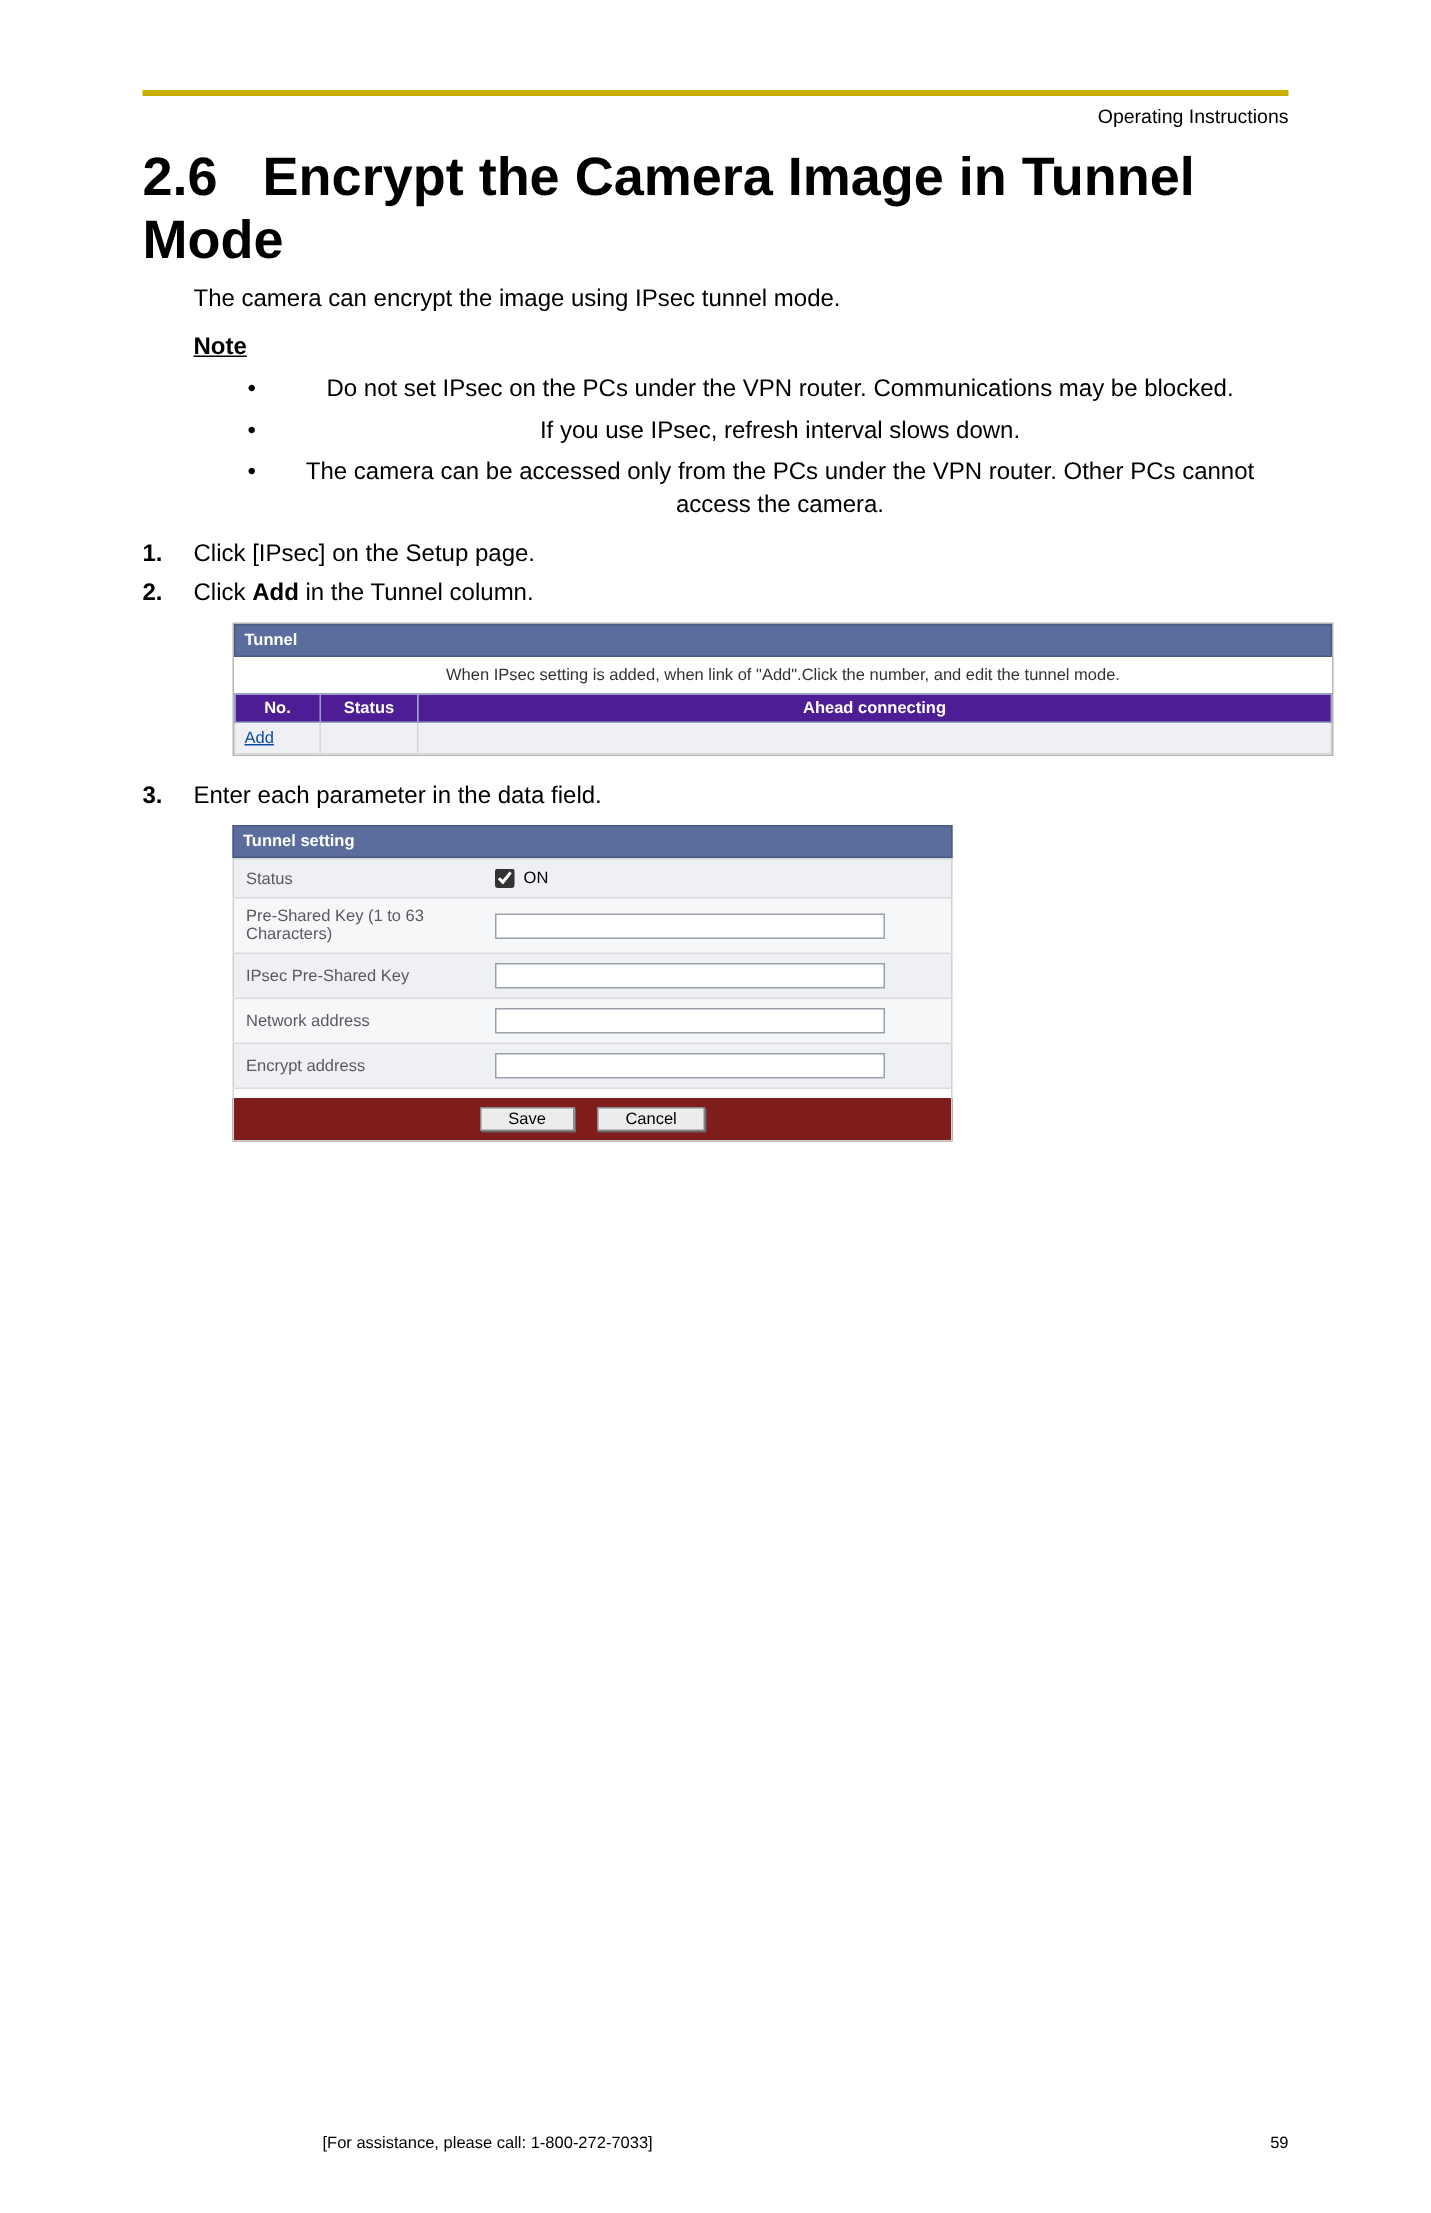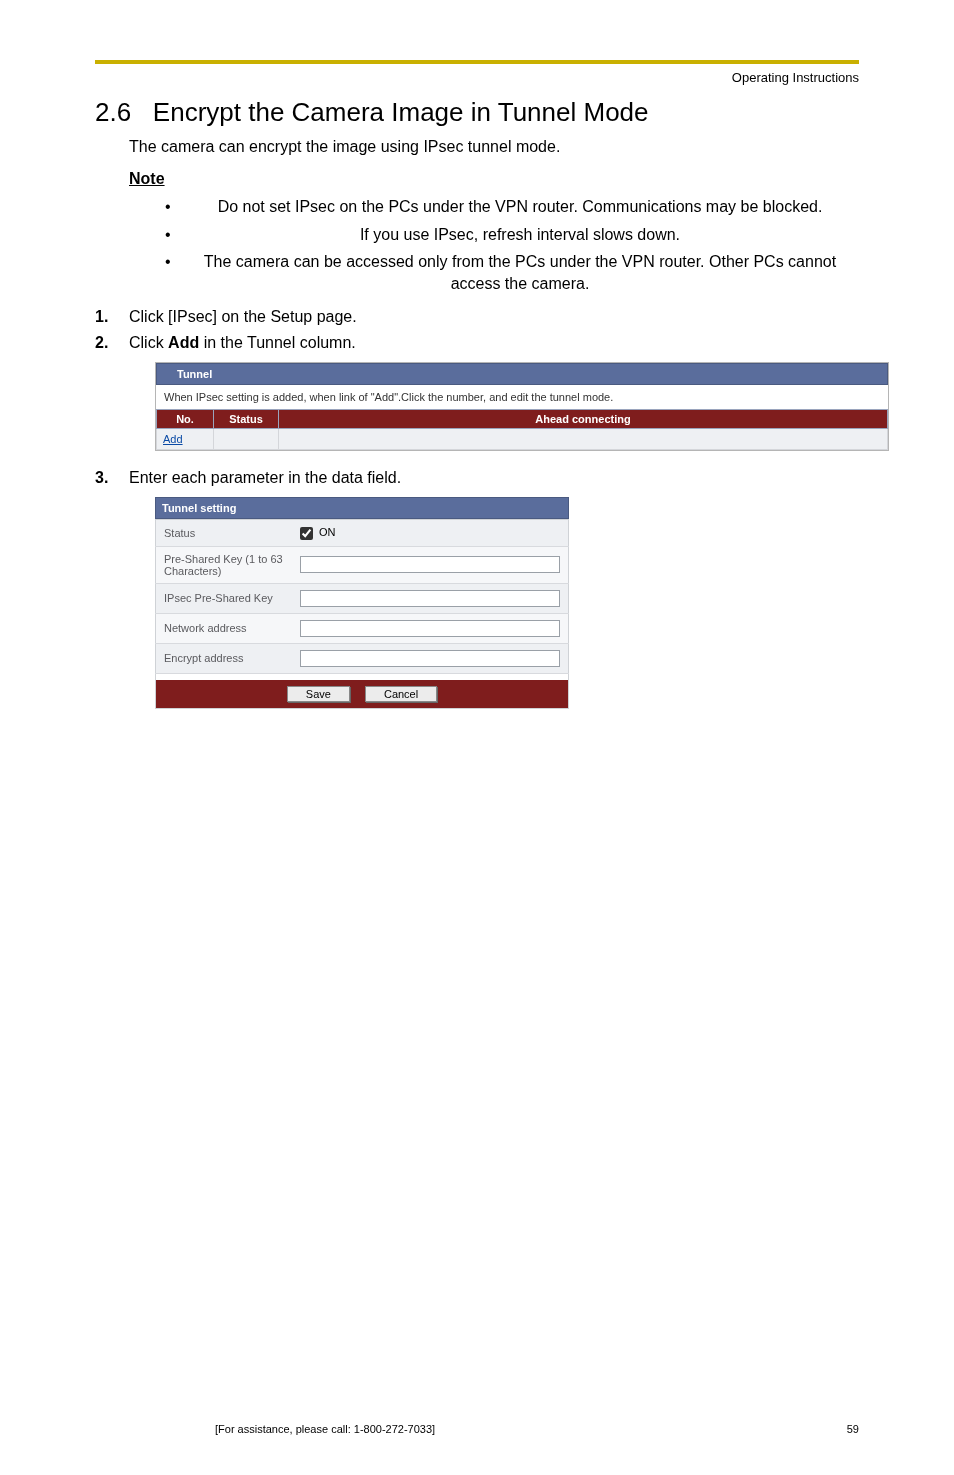--- a/index.html
+++ b/index.html
@@ -20,22 +20,22 @@
     border-bottom: 4px solid #c9b000;
     margin-bottom: 3px;
   }
   .header-text {
     text-align: right;
     font-size: 13px;
     margin-top: 6px;
     margin-bottom: 12px;
   }
   h1.section-title {
-    font-size: 26px;
-    font-weight: normal;
+    font-size: 36px;
+    font-weight: bold;
     margin: 0 0 10px 0;
   }
   .intro {
     font-size: 16px;
     margin: 8px 0 14px 34px;
   }
   .note-heading {
     font-size: 16px;
     font-weight: bold;
     text-decoration: underline;
@@ -78,56 +78,57 @@
     margin: 10px 0 18px 60px;
     width: 732px;
     border: 1px solid #b5b5b5;
     font-family: Tahoma, Arial, sans-serif;
     font-size: 11px;
   }
   .tunnel-titlebar {
     background: #5a6d9c;
     color: #fff;
     font-weight: bold;
-    padding: 4px 20px;
+    padding: 4px 6px;
     border: 1px solid #4a5a80;
   }
   .tunnel-caption {
     background: #fff;
     padding: 6px 8px;
     font-size: 11px;
     color: #333;
+    text-align: center;
   }
   .tunnel-inner-table {
     width: 100%;
     border-collapse: collapse;
   }
   .tunnel-inner-table th {
-    background: #7f1d1d;
+    background: #4c1d95;
     color: #fff;
     font-weight: bold;
     text-align: center;
     padding: 3px 4px;
     border: 1px solid #9aa4bd;
     font-size: 11px;
   }
   .tunnel-inner-table td {
     background: #eef0f3;
     padding: 4px 6px;
     border: 1px solid #d4d6da;
     font-size: 11px;
   }
   .tunnel-inner-table td.add-link {
     color: #0a4aa5;
     text-decoration: underline;
   }
   
   .setting-box {
     margin: 10px 16px 0 60px;
-    width: 414px;
+    width: 480px;
     font-family: Tahoma, Arial, sans-serif;
     font-size: 11px;
   }
   .setting-titlebar {
     background: #5a6d9c;
     color: #fff;
     font-weight: bold;
     padding: 4px 6px;
     border: 1px solid #4a5a80;
   }

